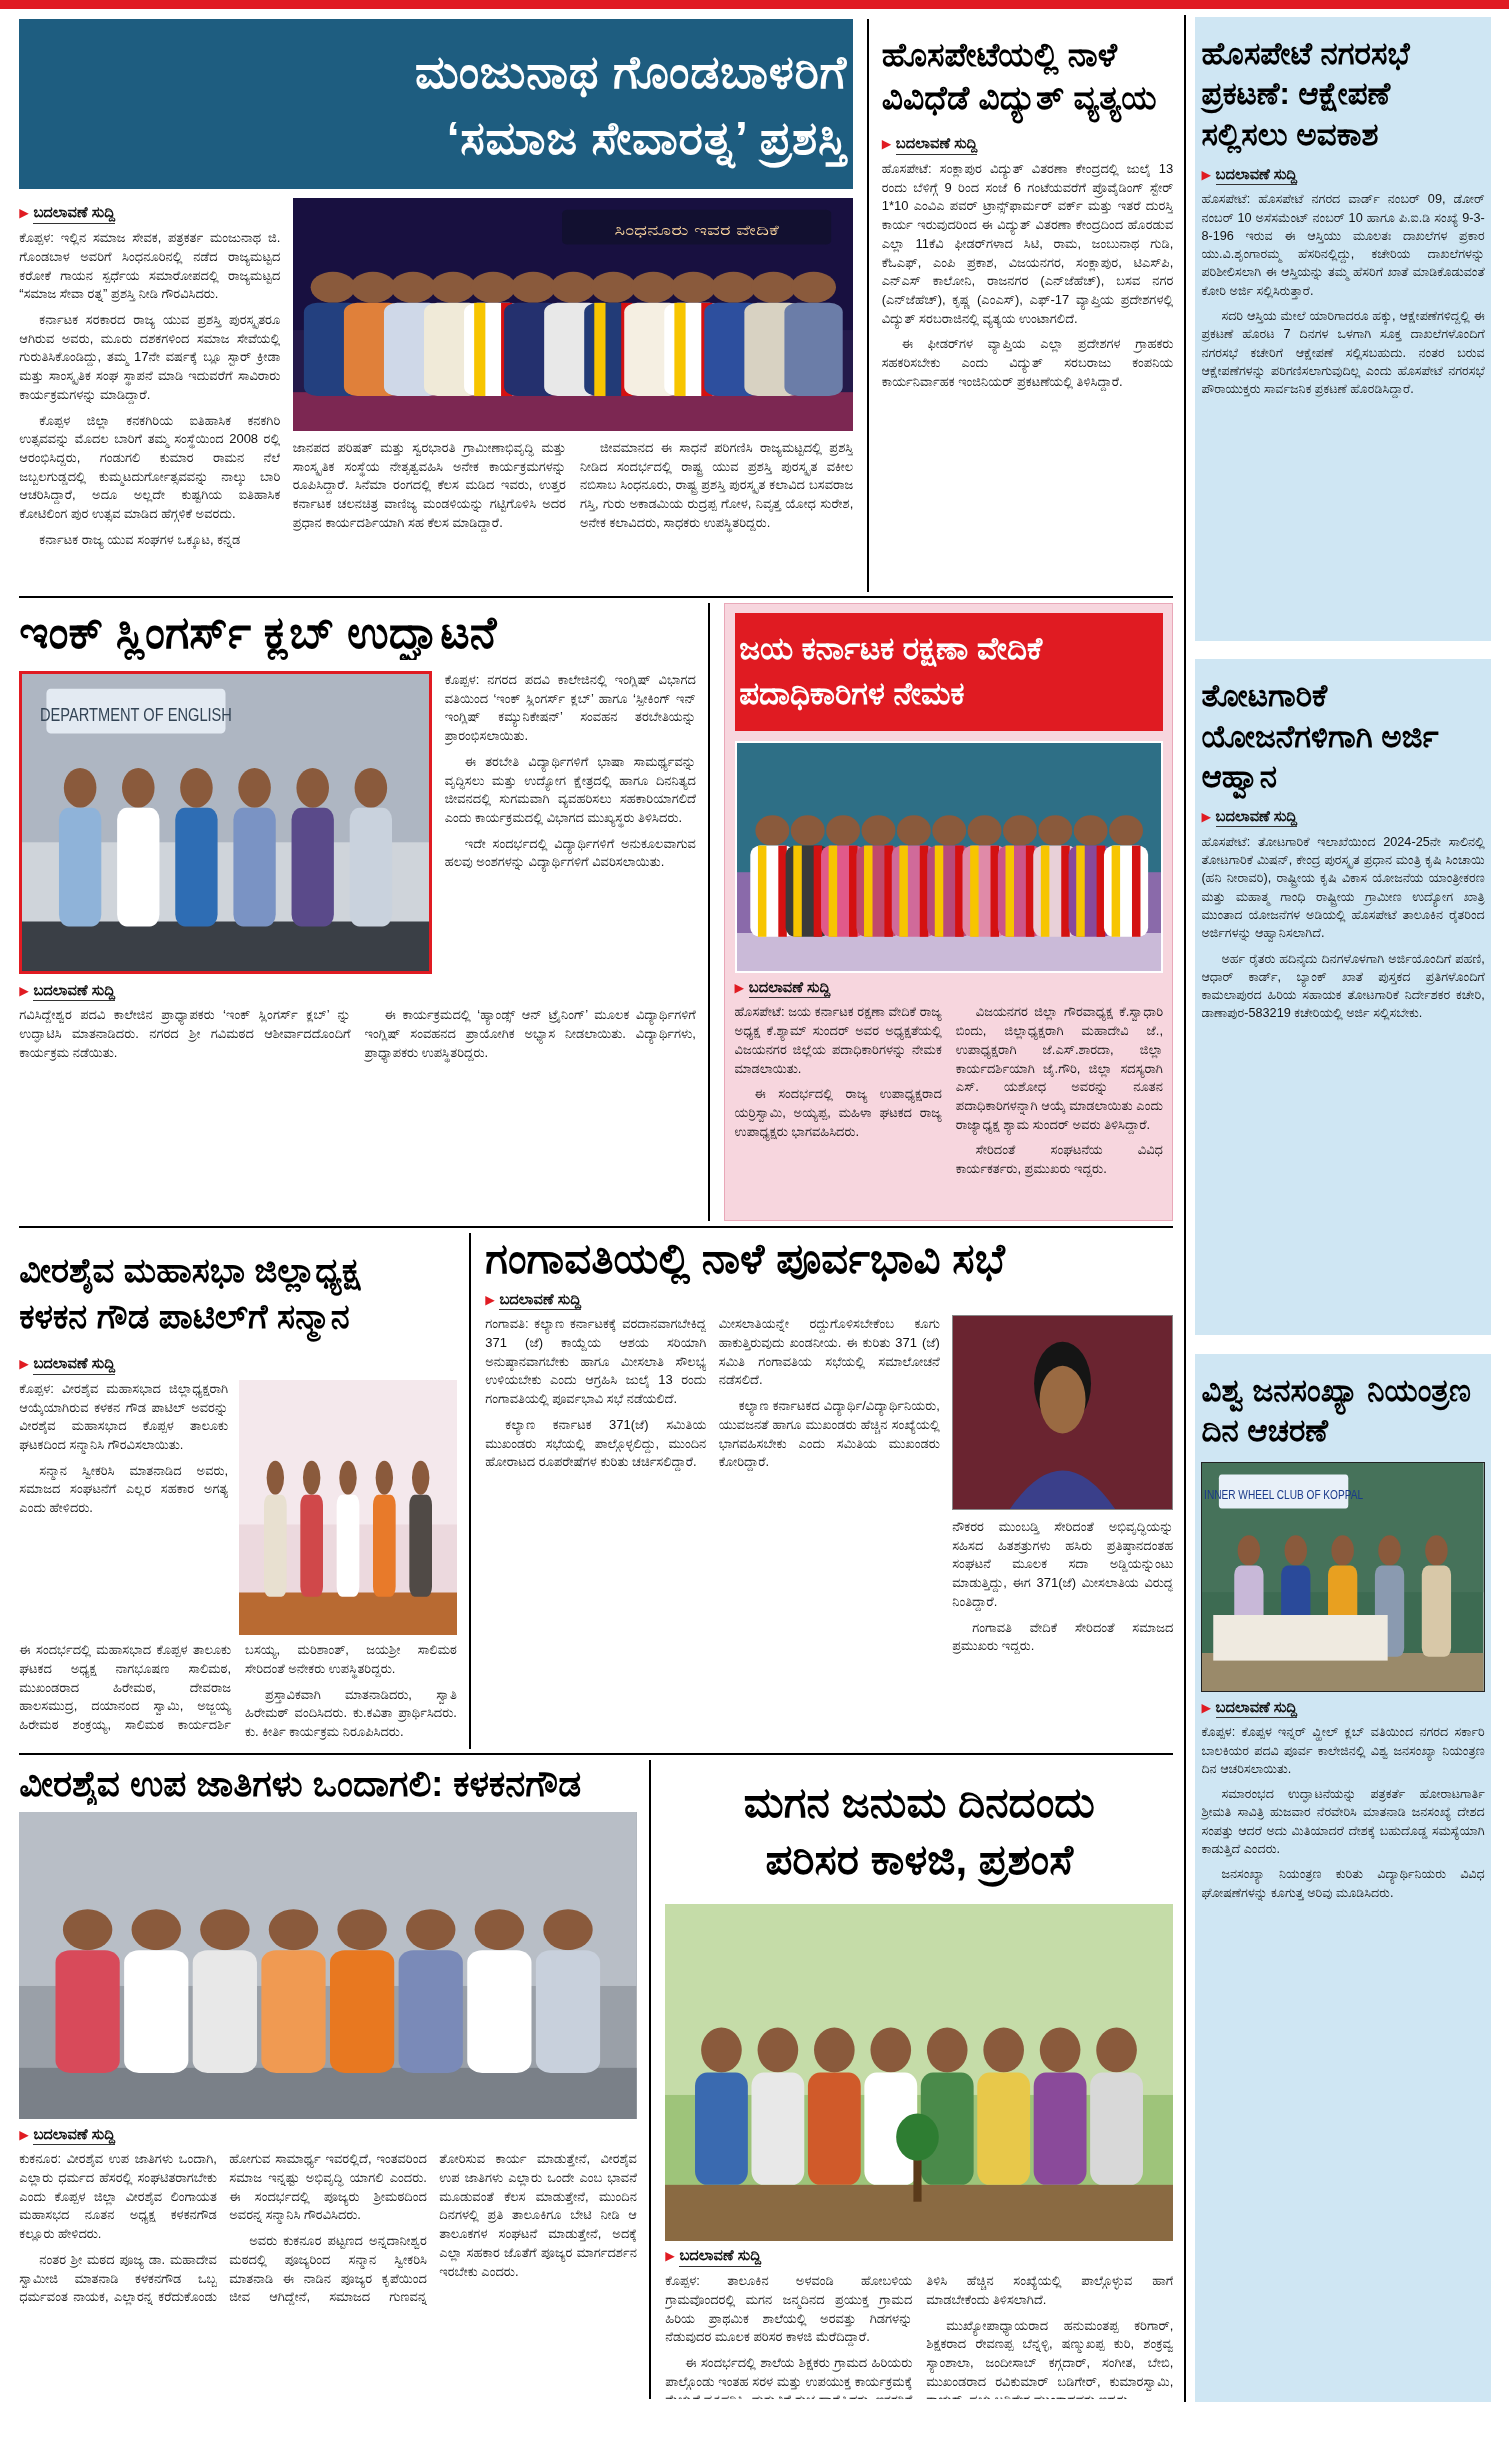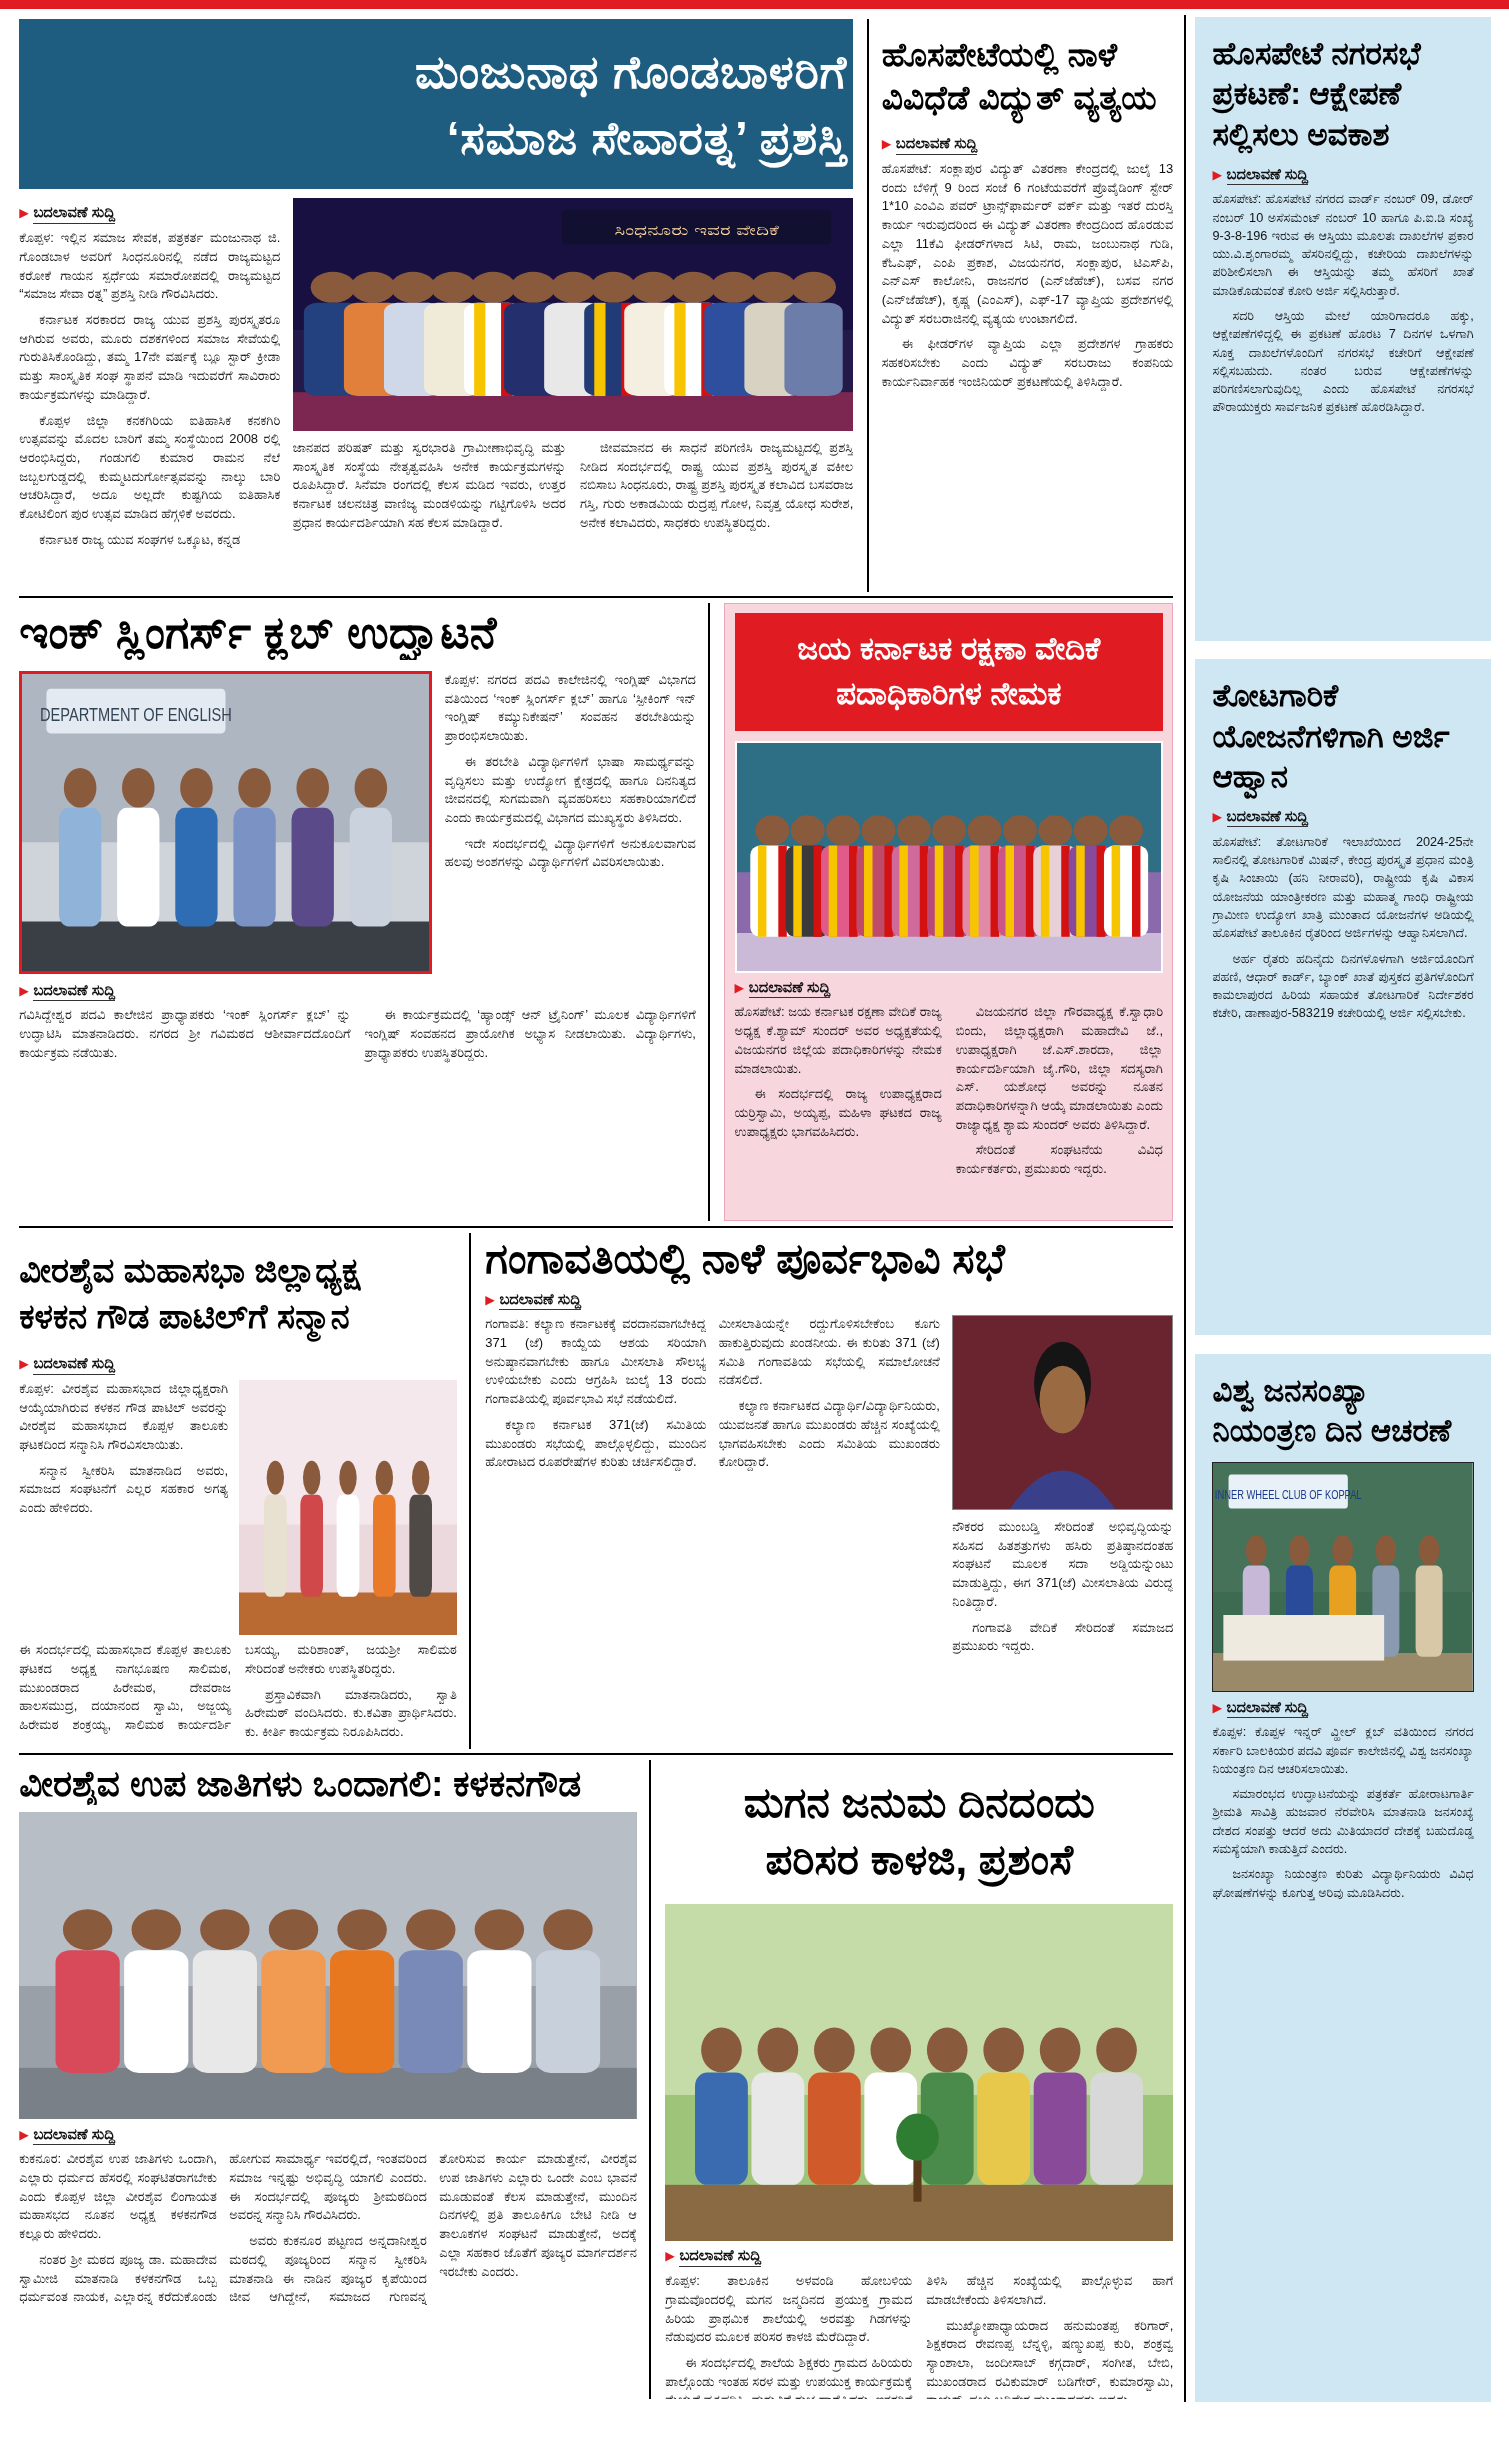--- a/index.html
+++ b/index.html
@@ -67,34 +67,34 @@
   
   .a-body{display:grid;grid-template-columns:261px 1fr;gap:0 12.4px;height:369px;overflow:hidden}
   .a-right{display:flex;flex-direction:column;min-width:0}
   .a-below{margin-top:7.7px}
 
   
   .c-main{display:grid;grid-template-columns:413px 1fr;gap:0 12.4px;margin-bottom:7.7px}
 
   
   .pinkbox{background:var(--pinkbox_bg);border:1.5px solid var(--pinkbox_border);padding:9.3px;display:flex;flex-direction:column;height:100%;box-sizing:border-box;overflow:hidden}
-  .banner{background:var(--banner_red);color:#fff;text-align:center;padding:14px 4.6px;margin-bottom:9.3px}
+  .banner{background:var(--banner_red);color:#fff;text-align:left;padding:14px 4.6px;margin-bottom:9.3px}
   .banner .l{display:block;font-weight:bold;font-size:31px;line-height:1.45}
 
   
   .e-main{display:grid;grid-template-columns:1fr 218px;gap:0 10.8px;margin-bottom:6.2px}
 
   
   .f-cols{display:grid;grid-template-columns:repeat(3,1fr);gap:0 12.4px;overflow:hidden}
   .f-col{min-width:0;overflow:hidden}
   .f-col .photo{margin-bottom:7.7px}
 
   
   .sidebar{display:flex;flex-direction:column;gap:18.5px;border-left:2.3px solid #000;padding:1.5px 0 0 9.3px;min-width:0}
-  .sb{background:var(--sidebar_bg);padding:17px 17px;overflow:hidden;box-sizing:border-box}
+  .sb{background:var(--sidebar_bg);padding:17px 6px;overflow:hidden;box-sizing:border-box}
   .sb1{height:624px}
   .sb2{height:676px}
   .sb3{flex:1}
   .sb .body-text{font-size:12.7px}
 </style>
 </head>
 <body>
 
 <div class="page">
 

